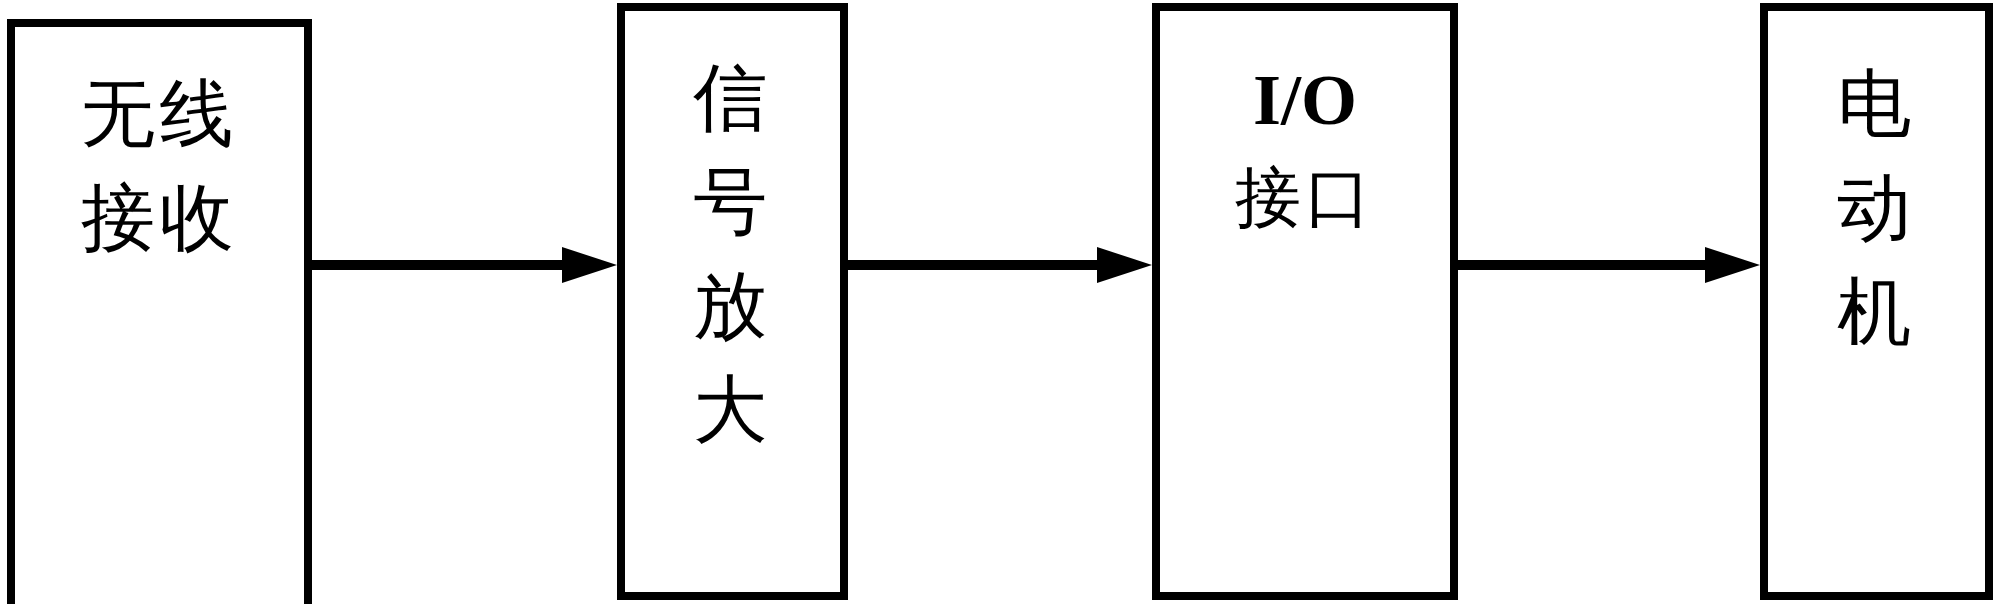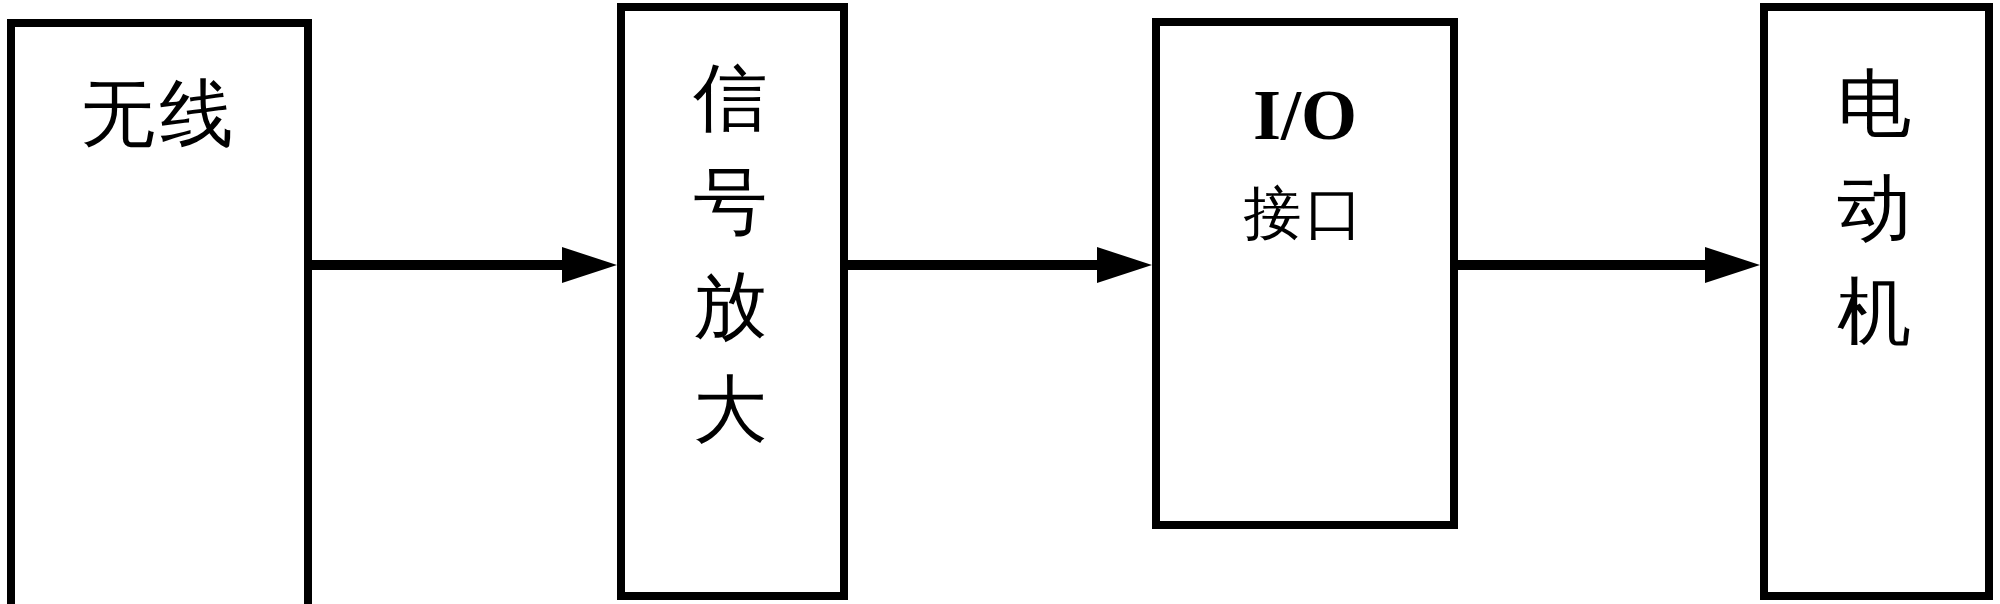--- a/index.html
+++ b/index.html
@@ -71,27 +71,27 @@
     padding-top: 34px;
   }
   #block-signal-amplify .block-line {
     font-size: 74px;
     line-height: 104px;
   }
 
   
   #block-io-interface {
     left: 1152px;
-    top: 18px;
+    top: 3px;
     width: 306px;
-    height: 511px;
+    height: 597px;
     padding-top: 40px;
   }
   #block-io-interface .block-line {
-    font-size: 58px;
+    font-size: 66px;
     line-height: 98px;
   }
   #block-io-interface .block-line.latin {
     font-size: 72px;
     line-height: 98px;
   }
 
   
   #block-motor {
     left: 1760px;
@@ -121,20 +121,21 @@
   #arrow-3 { left: 1458px; top: 245px; width: 302px; }
 </style>
 </head>
 <body>
 
 <div id="diagram-canvas">
 
   <div class="block" id="block-wireless-receiver">
     <div class="block-lines">
       <div class="block-line">无线</div>
+      <div class="block-line">接收</div>
     </div>
   </div>
 
   <div class="arrow" id="arrow-1">
     <svg viewBox="0 0 305 40" preserveAspectRatio="none" aria-hidden="true">
       <rect x="0" y="15" width="252" height="10" fill="#000000"></rect>
       <polygon points="250,2 305,20 250,38" fill="#000000"></polygon>
     </svg>
   </div>
 

